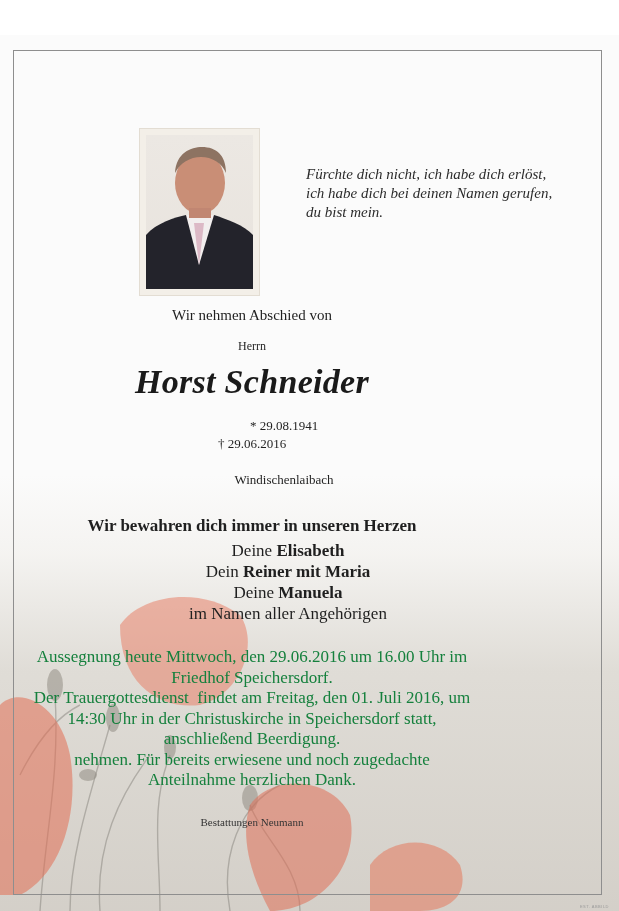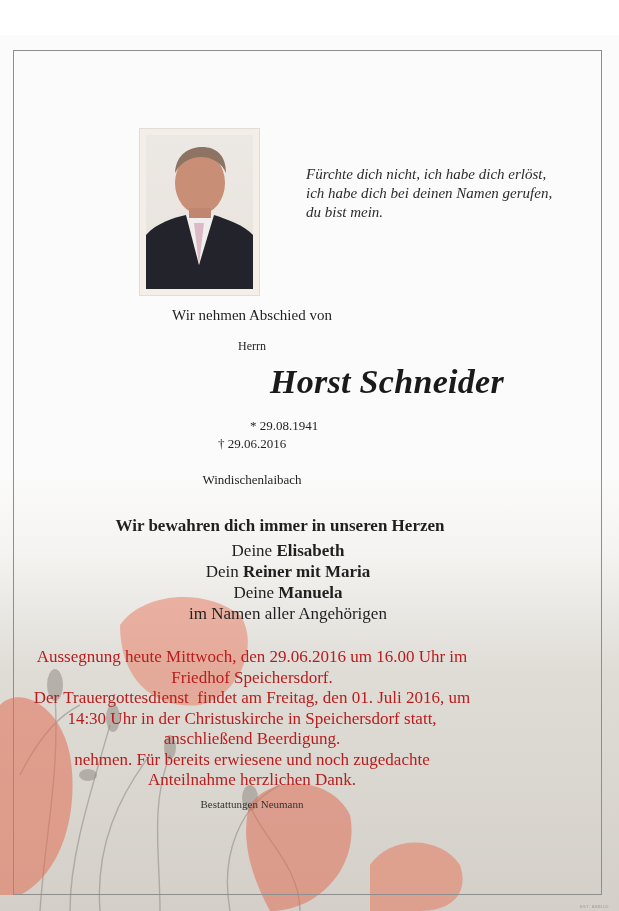--- a/index.html
+++ b/index.html
@@ -39,21 +39,21 @@
     .center { position: absolute; left: 0; width: 504px; text-align: center; }
     .t-farewell { top: 272px; font-size: 15px; }
     .t-herrn { top: 304px; font-size: 12px; }
     .t-name { top: 330px; font-size: 34px; font-weight: bold; font-style: italic; letter-spacing: 0.3px; color: #1a1a1a; }
     .t-born { top: 383px; font-size: 13px; }
     .t-died { top: 401px; font-size: 13px; }
     .t-place { top: 437px; font-size: 13px; }
     .t-motto { top: 481px; font-size: 17px; font-weight: bold; }
     .family { top: 505px; font-size: 17px; line-height: 21px; padding-left: 36px; }
     .family b { font-weight: bold; }
-    .service { top: 612px; font-size: 17px; line-height: 20.5px; color: #b91c1c; }
+    .service { top: 612px; font-size: 17px; line-height: 20.5px; color: #15803d; }
     .undertaker { top: 793px; font-size: 11px; color: #333; }
     .imprint {
       position: absolute; right: 10px; bottom: 2px; font-size: 4px; color: #9a9a9a;
       font-family: "Liberation Sans", sans-serif; letter-spacing: 0.5px;
     }
   </style>
 </head>
 <body>
 
 <div class="page">
@@ -101,37 +101,37 @@
 </div>
 
 <div class="quote" style="top:165px;">
   <div>Fürchte dich nicht, ich habe dich erlöst,</div>
   <div>ich habe dich bei deinen Namen gerufen,</div>
   <div>du bist mein.</div>
 </div>
 
 <div class="center t-farewell" style="top:307px;">Wir nehmen Abschied von</div>
 <div class="center t-herrn" style="top:339px;">Herrn</div>
-<div class="center t-name" style="top:363px;text-align:right;">Horst Schneider</div>
+<div class="center t-name" style="top:363px;">Horst Schneider</div>
 <div class="center t-born" style="top:418px;margin-left:32px;">* 29.08.1941</div>
 <div class="center t-died" style="top:436px;">† 29.06.2016</div>
-<div class="center t-place" style="top:472px;">Windischenlaibach</div>
+<div class="center t-place" style="top:472px;margin-left:32px;">Windischenlaibach</div>
 
-<div class="center t-motto" style="top:516px;padding-left:28px;">Wir bewahren dich immer in unseren Herzen</div>
+<div class="center t-motto" style="top:516px;">Wir bewahren dich immer in unseren Herzen</div>
 <div class="center family" style="top:540px;">
   <div><span>Deine </span><b>Elisabeth</b></div>
   <div><span>Dein </span><b>Reiner mit Maria</b></div>
   <div><span>Deine </span><b>Manuela</b></div>
   <div>im Namen aller Angehörigen</div>
 </div>
 
 <div class="center service" style="top:647px;">
   <div>Aussegnung heute Mittwoch, den 29.06.2016 um 16.00 Uhr im</div>
   <div>Friedhof Speichersdorf.</div>
   <div style="white-space:pre;">Der Trauergottesdienst  findet am Freitag, den 01. Juli 2016, um</div>
   <div>14:30 Uhr in der Christuskirche in Speichersdorf statt,</div>
   <div>anschließend Beerdigung.</div>
   <div>nehmen. Für bereits erwiesene und noch zugedachte</div>
   <div>Anteilnahme herzlichen Dank.</div>
 </div>
 
-<div class="center undertaker" style="top:798px;">Bestattungen Neumann</div>
+<div class="center undertaker" style="top:816px;">Bestattungen Neumann</div>
 <div class="imprint">EST. ABBILD</div>
 
 </body></html>

